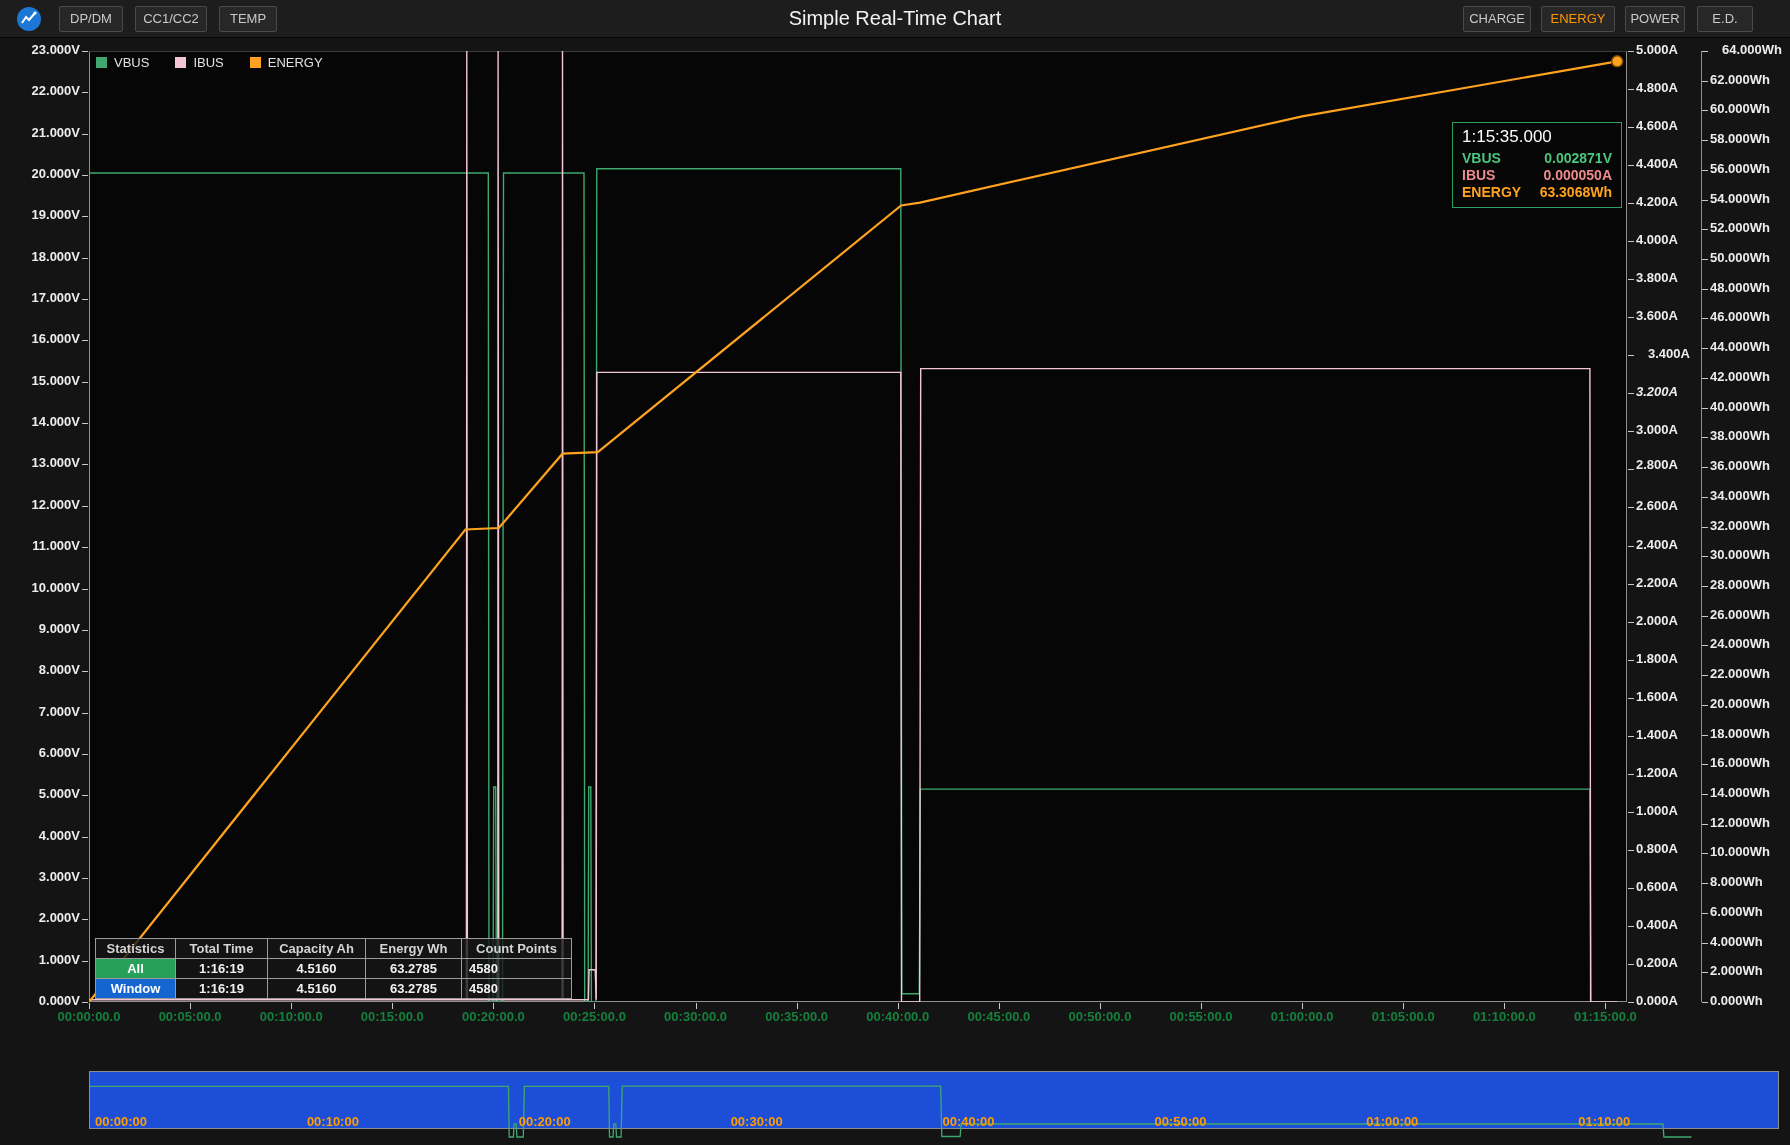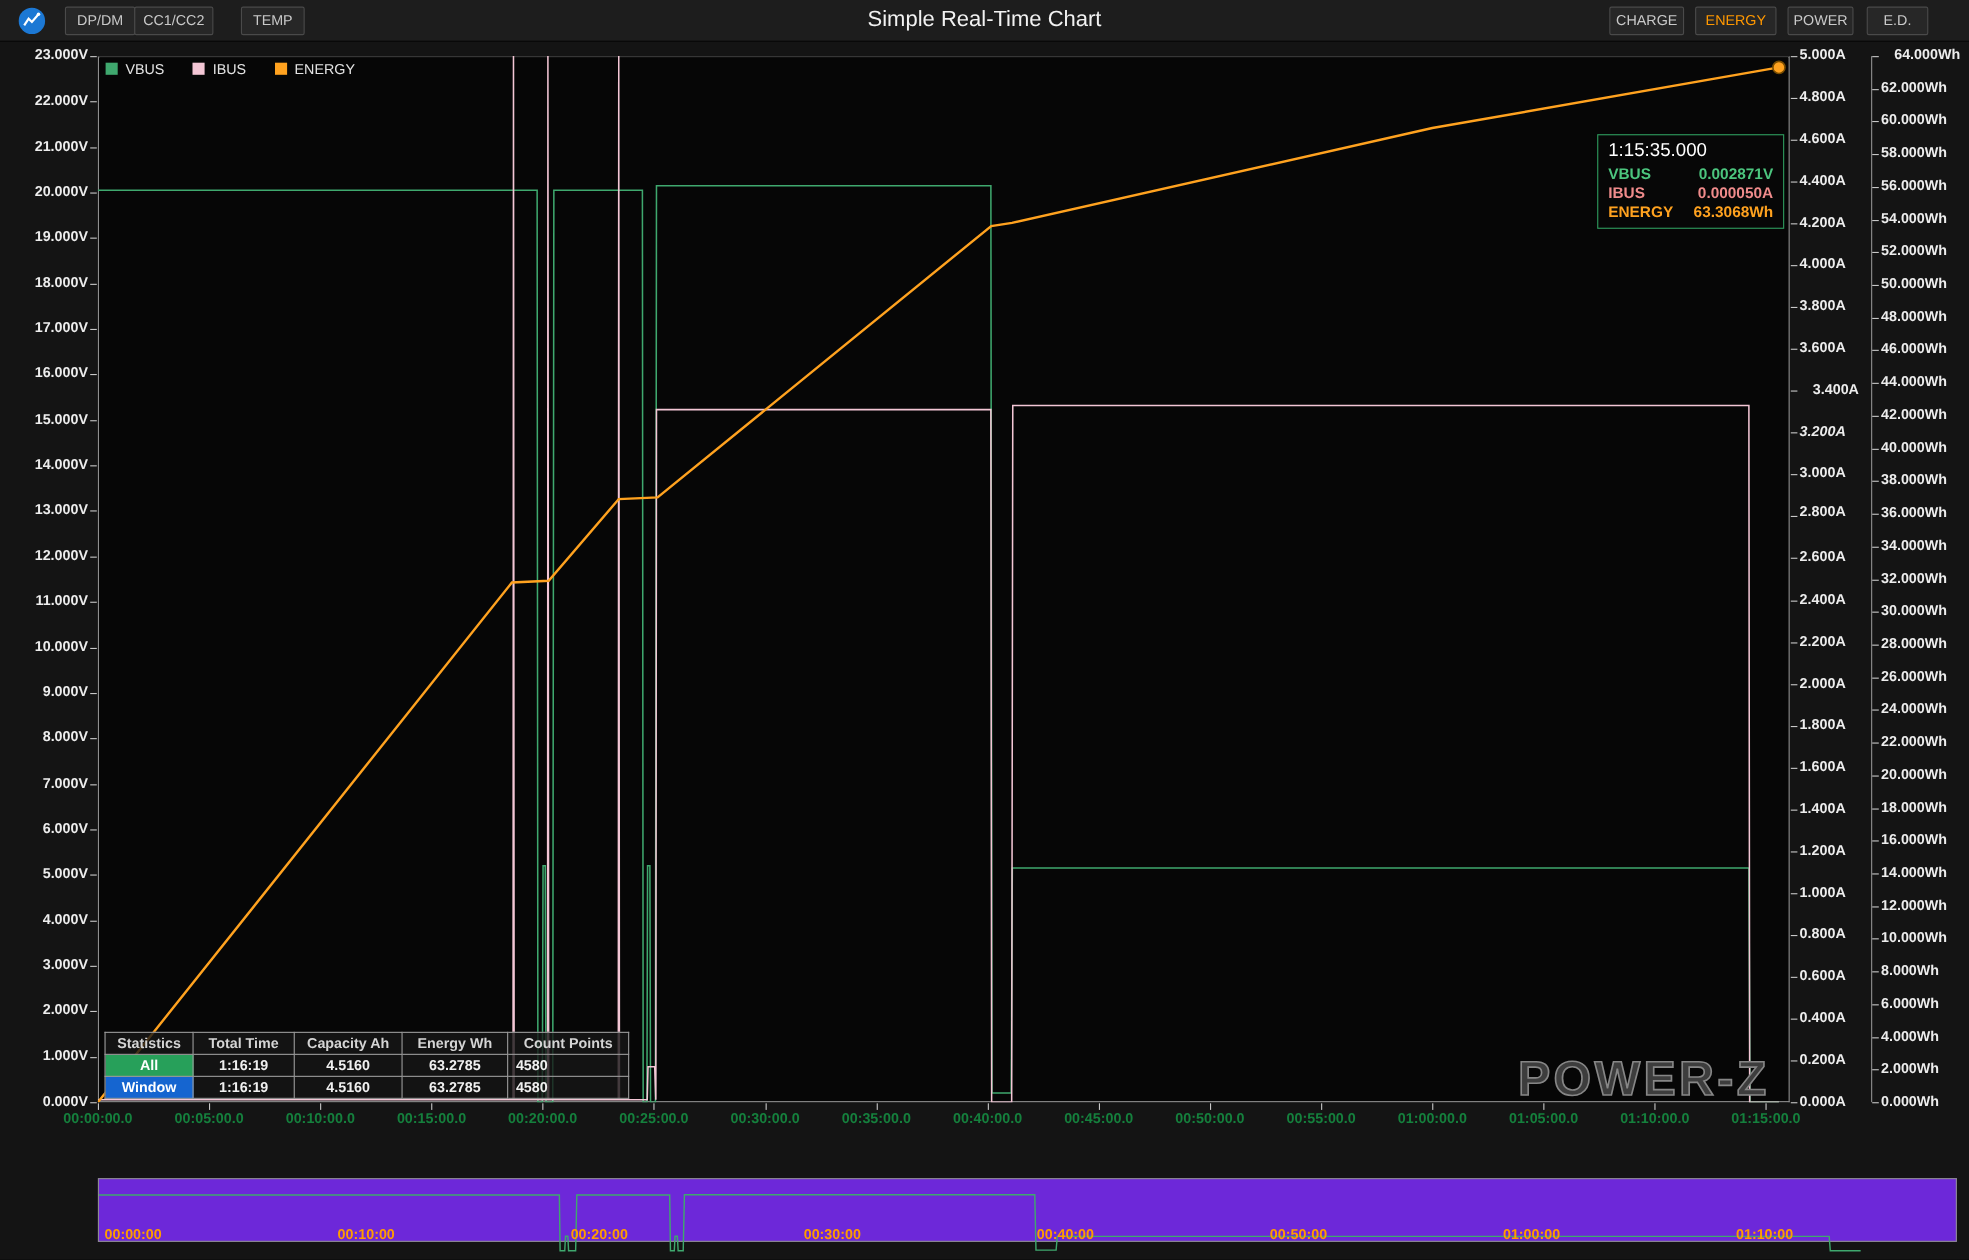--- a/index.html
+++ b/index.html
@@ -49,39 +49,39 @@
   #stats td{color:#f0f0f0;font-weight:bold;text-align:center;}
   #stats td.cp{text-align:left;}
   #stats td.name-cell{color:#ffffff;}
 
   
   #watermark{position:absolute;left:1380px;top:956px;font-size:44px;font-weight:bold;
              letter-spacing:3px;color:#3d3d3d;-webkit-text-stroke:1.5px #868686;}
 
   
   #navigator{position:absolute;left:89px;top:1071px;width:1690px;height:58px;
-             border:1px solid #8d8d8d;background:#6d28d9;}
+             border:1px solid #8d8d8d;background:#1d4ed8;}
   #nav-svg{position:absolute;left:0;top:0;}
   .nl{position:absolute;top:42px;font-size:13px;font-weight:bold;white-space:nowrap;}
 </style>
 </head>
 <body>
 
 <div id="app">
 
   <header id="titlebar">
     <div class="logo">
       <svg width="26" height="26" viewBox="0 0 26 26">
         <circle cx="13" cy="13" r="12" fill="#1c78d4"></circle>
         <polyline points="6,17 10,11 13,14 19,7" fill="none" stroke="#ffffff" stroke-width="2"></polyline>
         <circle cx="19" cy="7" r="1.6" fill="#ffffff"></circle>
       </svg>
     </div>
     <div class="tab" style="left:59px;width:64px;">DP/DM</div>
-    <div class="tab" style="left:122px;width:72px;">CC1/CC2</div>
+    <div class="tab" style="left:135px;width:72px;">CC1/CC2</div>
     <div class="tab" style="left:219px;width:58px;">TEMP</div>
     <div id="page-title">Simple Real-Time Chart</div>
     <div class="tab tab-right" style="left: 1463px; width: 68px; color: rgb(201, 201, 201);">CHARGE</div>
     <div class="tab tab-right" style="left: 1541px; width: 74px; color: rgb(255, 152, 0);">ENERGY</div>
     <div class="tab tab-right" style="left: 1625px; width: 60px; color: rgb(201, 201, 201);">POWER</div>
     <div class="tab tab-right" style="left: 1697px; width: 56px; color: rgb(201, 201, 201);">E.D.</div>
   </header>
 
   <div id="plot-bg"></div>
   <svg id="trace-svg" width="1538" height="951">
@@ -349,21 +349,20 @@
     <tr>
       <td class="name-cell" style="background: rgb(21, 101, 208);">Window</td>
       <td>1:16:19</td>
       <td>4.5160</td>
       <td>63.2785</td>
       <td class="cp">4580</td>
     </tr>
   </tbody>
     </table>
 
-  <div id="watermark">POWER-Z</div>
 
 
   <div id="navigator">
     <svg id="nav-svg" width="1688" height="68">
         <polyline points="0.0,14.4 418.5,14.4 419.2,65.0 423.4,65.0 424.1,51.9 426.2,51.9 426.9,65.0 433.3,65.0 434.4,14.4 518.8,14.4 519.5,65.0 523.0,65.0 523.7,51.9 525.8,51.9 526.5,65.0 531.1,65.0 532.2,14.2 850.7,14.2 851.8,64.5 870.1,64.5 871.2,52.0 1572.9,52.0 1573.9,65.0 1601.5,65.0" fill="none" stroke="#3fa86e" stroke-width="1.3"></polyline>
       </svg>
   <div class="nl" style="left: 5px; color: rgb(255, 157, 0);">00:00:00</div>
       <div class="nl" style="left: 216.883px; color: rgb(255, 157, 0);">00:10:00</div>
       <div class="nl" style="left: 428.766px; color: rgb(255, 157, 0);">00:20:00</div>
       <div class="nl" style="left: 640.649px; color: rgb(255, 157, 0);">00:30:00</div>

